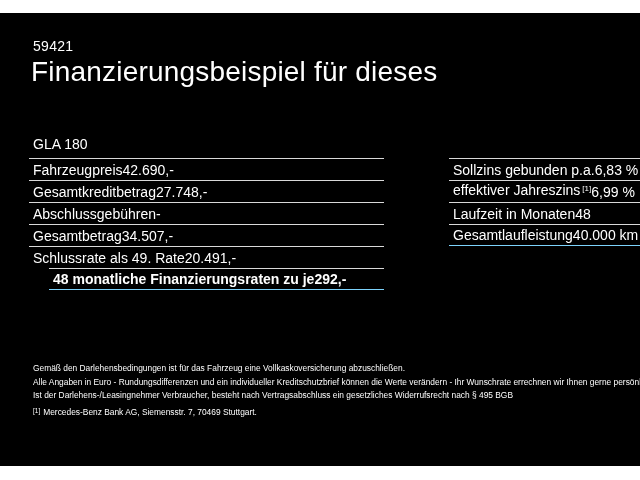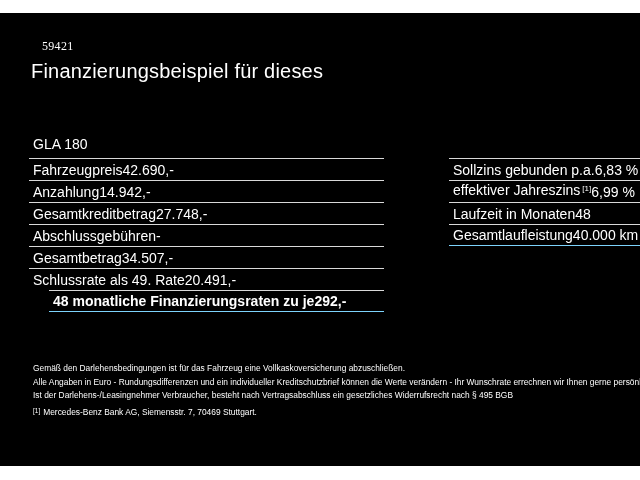--- a/index.html
+++ b/index.html
@@ -13,26 +13,26 @@
     -webkit-font-smoothing: antialiased;
   }
   .letterbox {
     position: absolute; left: 0; width: 640px;
     background: #ffffff;
   }
   .letterbox.top { top: 0; height: 13px; }
   .letterbox.bottom { top: 466px; height: 14px; }
 
   .ref-number {
-    position: absolute; left: 42px; top: 40px;
-    font-size: 12px; line-height: 13px; letter-spacing: 0.3px; font-family: Liberation Serif, serif;
+    position: absolute; left: 33px; top: 40px;
+    font-size: 14px; line-height: 13px; letter-spacing: 0.3px;
   }
   .page-title {
     position: absolute; left: 31px; top: 56px; width: 440px;
-    font-size: 20px; line-height: 31px; font-weight: 400;
+    font-size: 28px; line-height: 31px; font-weight: 400;
     letter-spacing: 0.2px;
   }
   .vehicle-model {
     position: absolute; left: 33px; top: 135px;
     font-size: 14px; line-height: 18px;
   }
 
   .fin-table { position: absolute; top: 158px; }
   .fin-table.left  { left: 29px;  width: 355px; }
   .fin-table.right { left: 401px; width: 215px; margin-left: 48px; }
@@ -71,24 +71,20 @@
 </div>
 
 <div class="vehicle-model">GLA 180</div>
 
 <div class="fin-table left">
   <div class="fin-row">
     <span class="label">Fahrzeugpreis</span>
     <span class="value">42.690,-</span>
   </div>
   <div class="fin-row">
-    <span class="label">Anzahlung</span>
-    <span class="value">14.942,-</span>
-  </div>
-  <div class="fin-row">
     <span class="label">Gesamtkreditbetrag</span>
     <span class="value">27.748,-</span>
   </div>
   <div class="fin-row">
     <span class="label">Abschlussgebühren</span>
     <span class="value">-</span>
   </div>
   <div class="fin-row">
     <span class="label">Gesamtbetrag</span>
     <span class="value">34.507,-</span>

